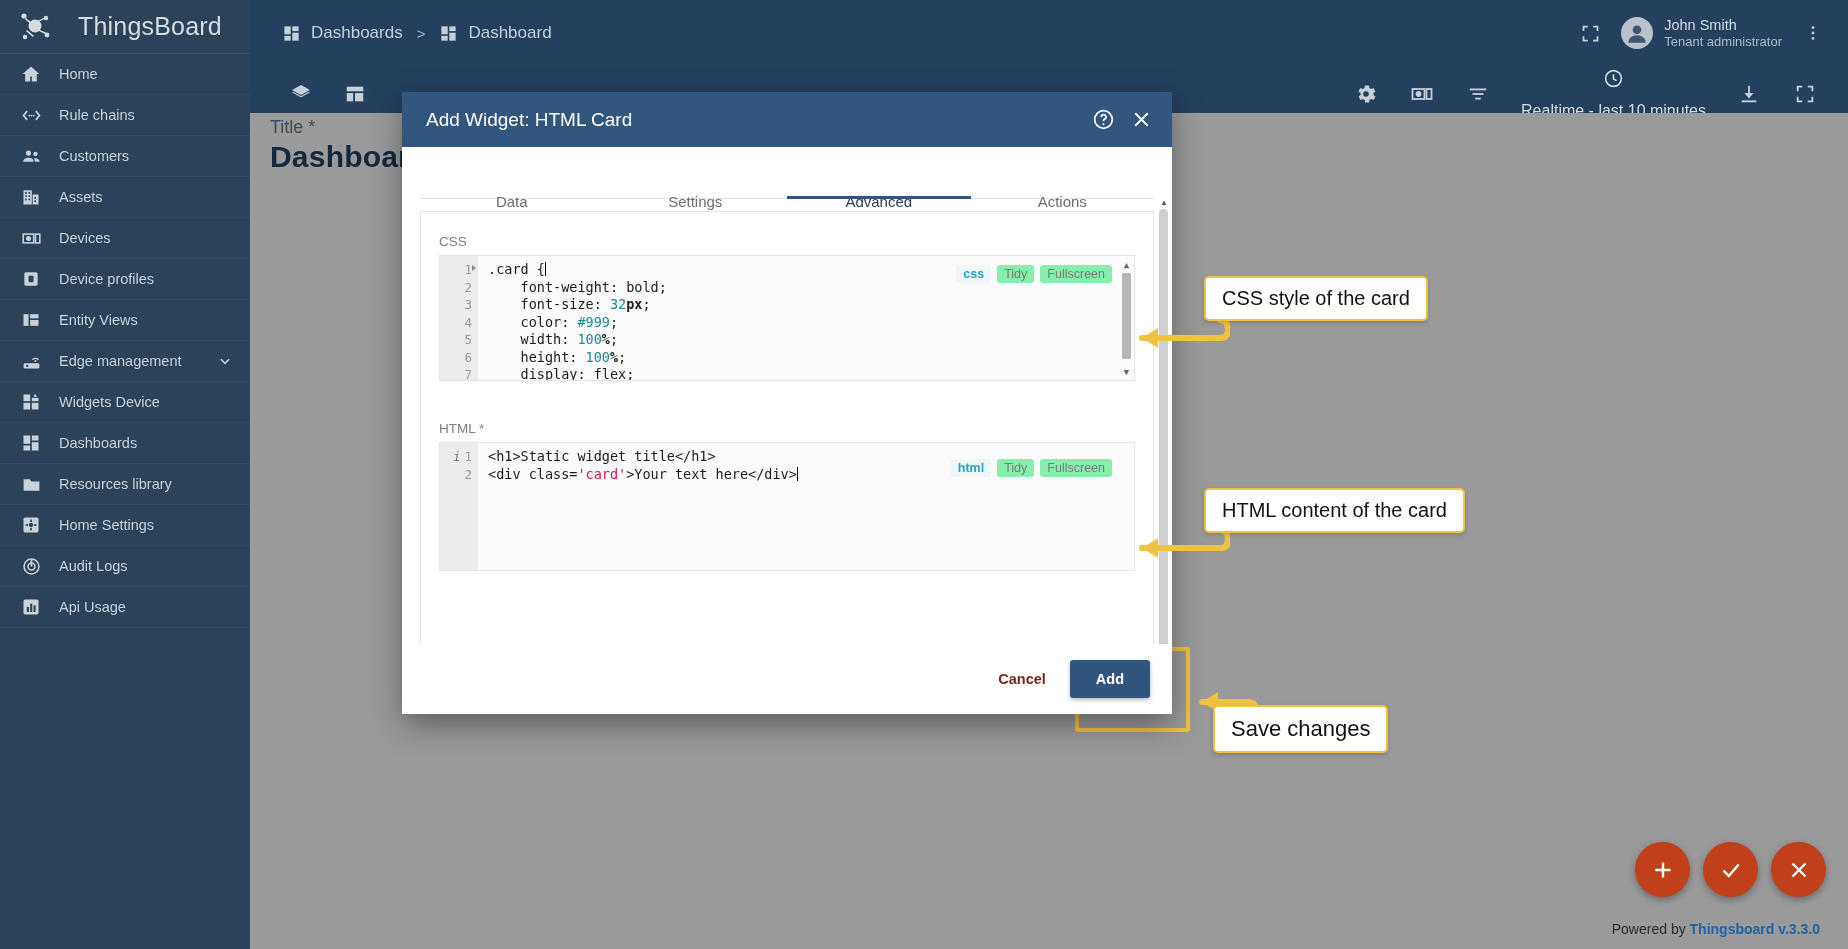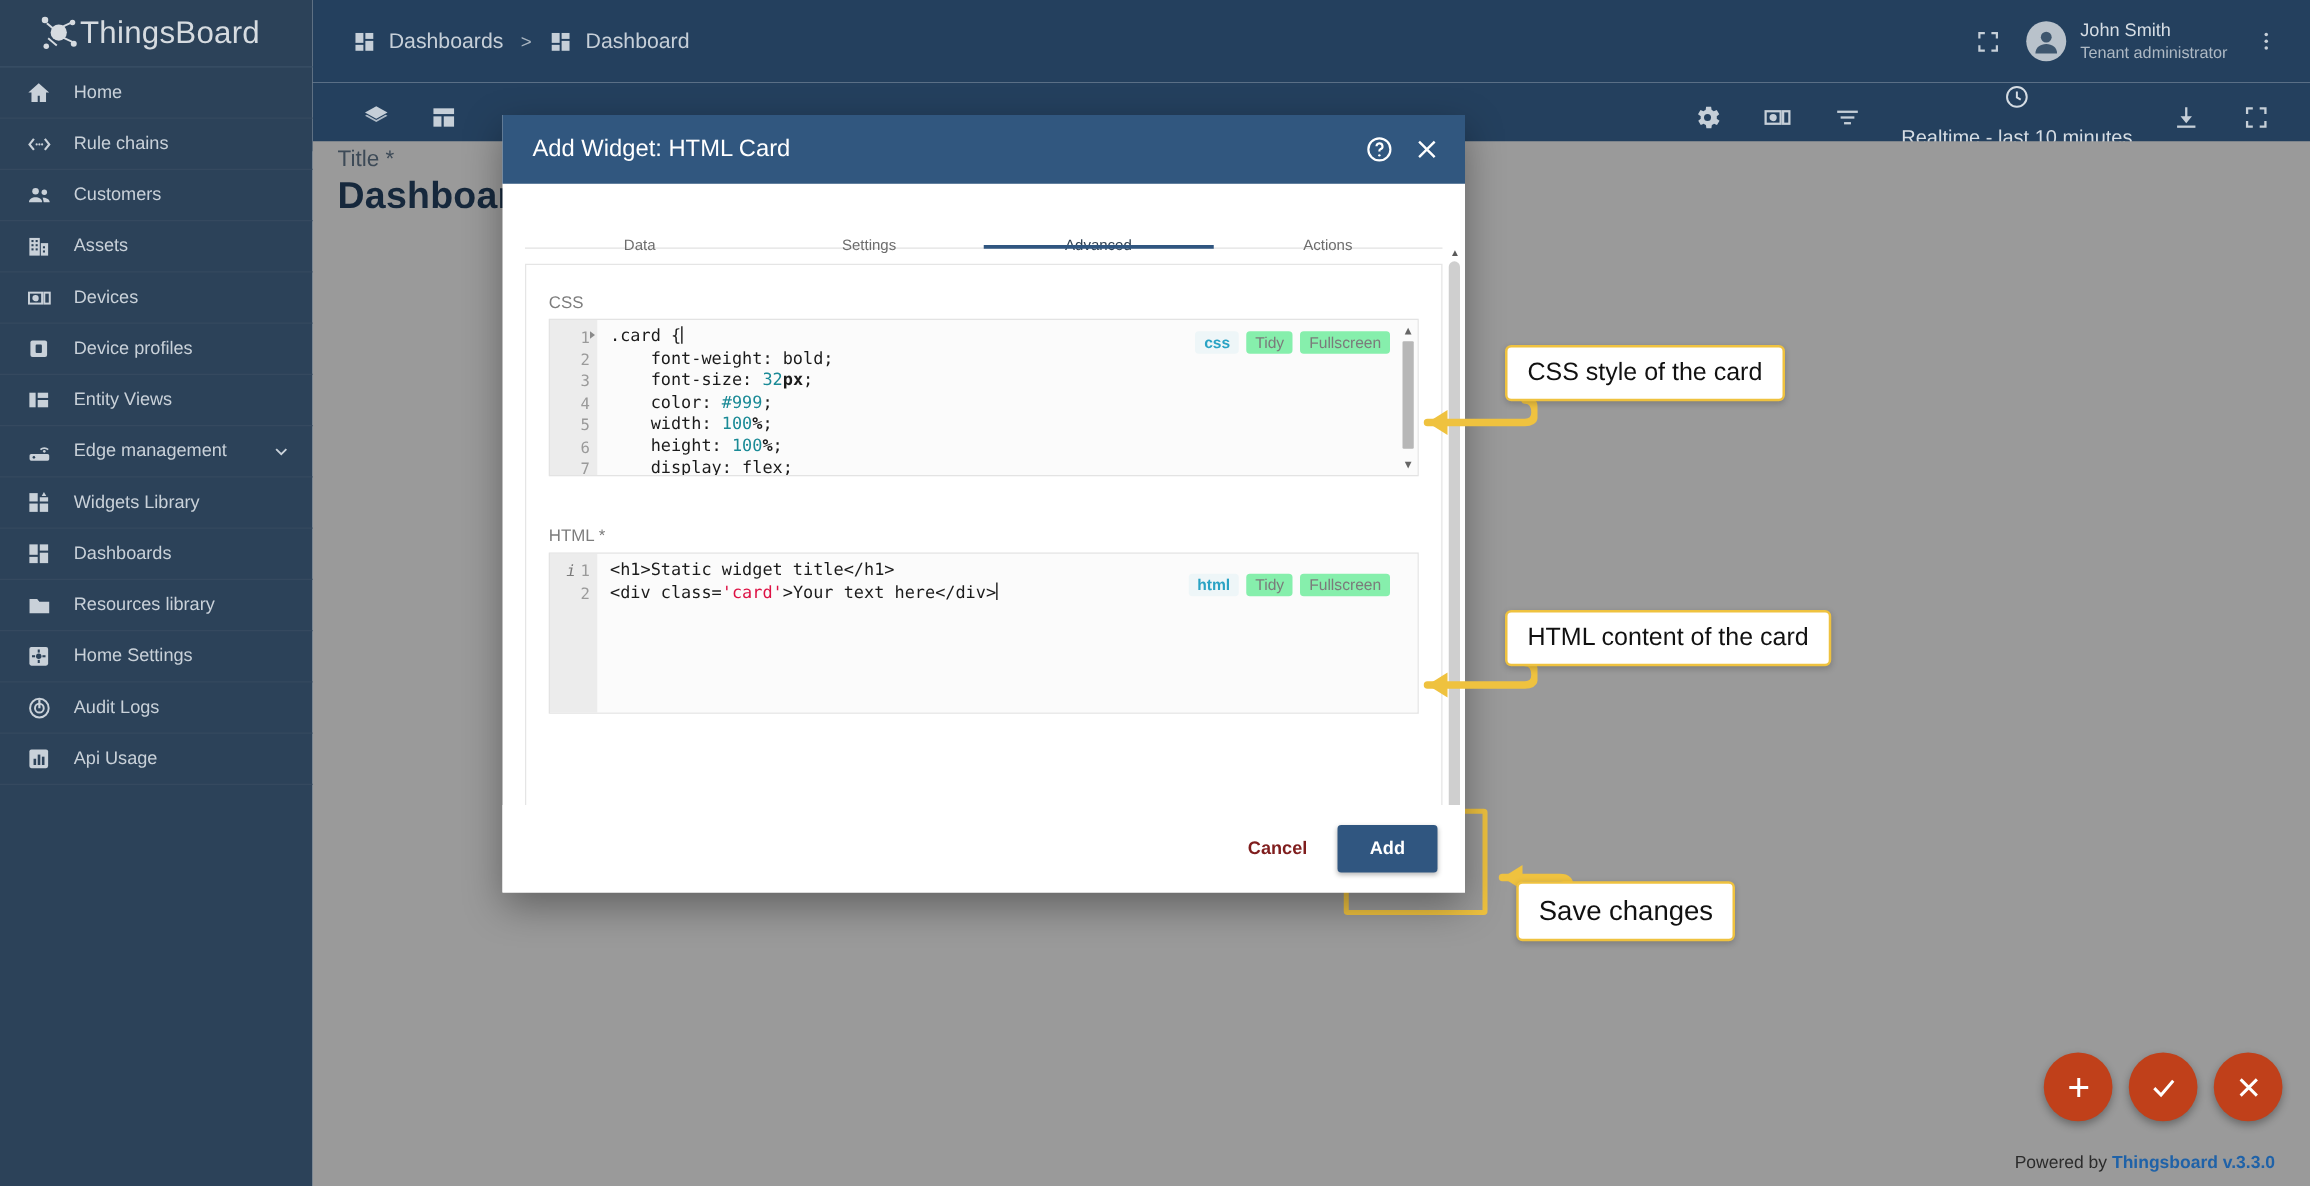--- a/index.html
+++ b/index.html
@@ -13,21 +13,21 @@
 
   
   .sidebar {
     position: absolute; left: 0; top: 0;
     width: 250px; height: 949px;
     background: #2c4259;
     z-index: 5;
   }
   .brand {
     height: 54px; display: flex; align-items: center;
-    padding-left: 30px; gap: 0;
+    padding-left: 18px; gap: 26px;
     border-bottom: 1px solid #3a5067;
   }
   .brand-logo { width: 34px; height: 34px; flex: 0 0 34px; }
   .brand-name {
     color: #d6dbe0; font-size: 25px; letter-spacing: .2px;
   }
   .nav-item {
     height: 41px; display: flex; align-items: center;
     padding-left: 20px; gap: 17px;
     border-bottom: 1px solid #35495f;
@@ -126,22 +126,22 @@
     display: flex; align-items: center; justify-content: center;
     cursor: pointer; margin-left: 8px;
   }
   .modal-body { flex: 1; position: relative; overflow: hidden; }
 
   .tabs {
     display: flex; margin: 0 18px; height: 52px;
     border-bottom: 1px solid #e2e2e2;
   }
   .tab {
-    flex: 1; display: flex; align-items: center; justify-content: center;
-    color: #6d6d6d; font-size: 12px; cursor: pointer;
+    flex: 1; display: flex; align-items: flex-start; justify-content: center;
+    color: #6d6d6d; font-size: 15px; cursor: pointer;
     position: relative;
     margin-top: 46px;
   }
   .tab.active { color: #2d3e50; }
   .tab.active::after {
     content: ""; position: absolute; left: 0; right: 0; bottom: -1px;
     height: 3px; background: #305680;
   }
 
   .panel {
@@ -414,21 +414,21 @@
     <div class="nav-item">
       <span class="nav-ico">
         <svg viewBox="0 0 24 24" width="20" height="20" fill="currentColor">
           <rect x="3" y="3" width="8" height="8"></rect>
             <rect x="3" y="13" width="8" height="8"></rect>
             <rect x="13" y="13" width="8" height="8"></rect>
           <path d="M17 2l2.2 3.8h-4.4z"></path>
             <path d="M13 7h8v4h-8z"></path>
         </svg>
       </span>
-      <span>Widgets Library</span>
+      <span>Widgets Device</span>
     </div>
 
     <div class="nav-item">
       <span class="nav-ico">
         <svg viewBox="0 0 24 24" width="20" height="20" fill="currentColor">
           <rect x="3" y="3" width="8" height="10"></rect>
             <rect x="3" y="15" width="8" height="6"></rect>
           <rect x="13" y="3" width="8" height="6"></rect>
             <rect x="13" y="11" width="8" height="10"></rect>
         </svg>

